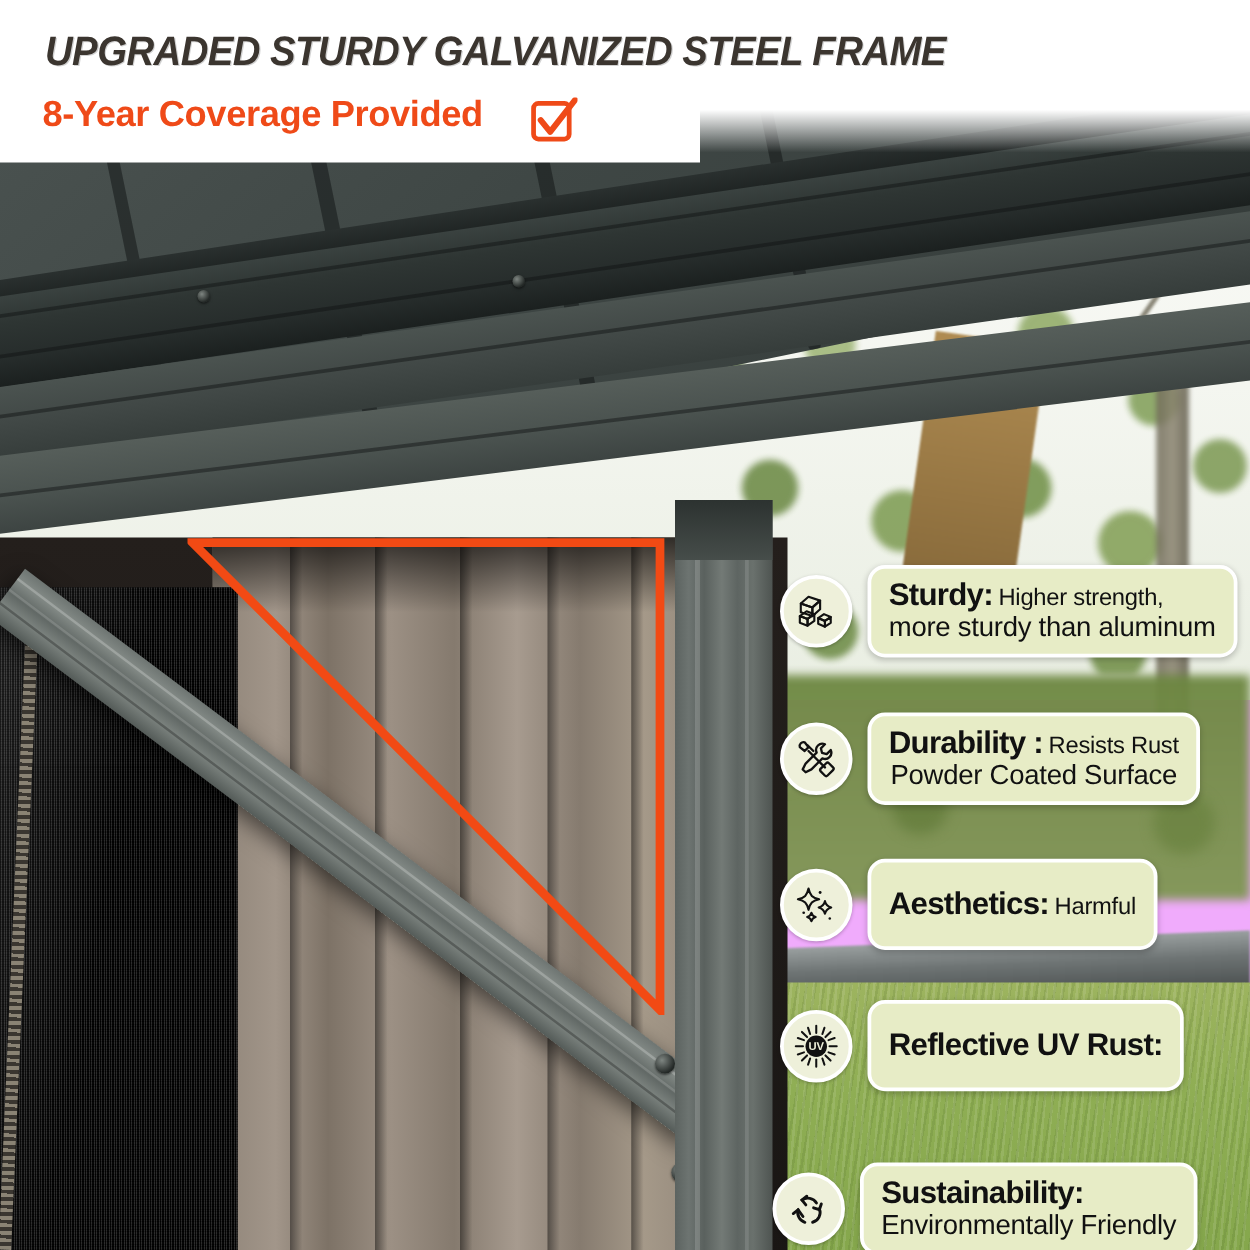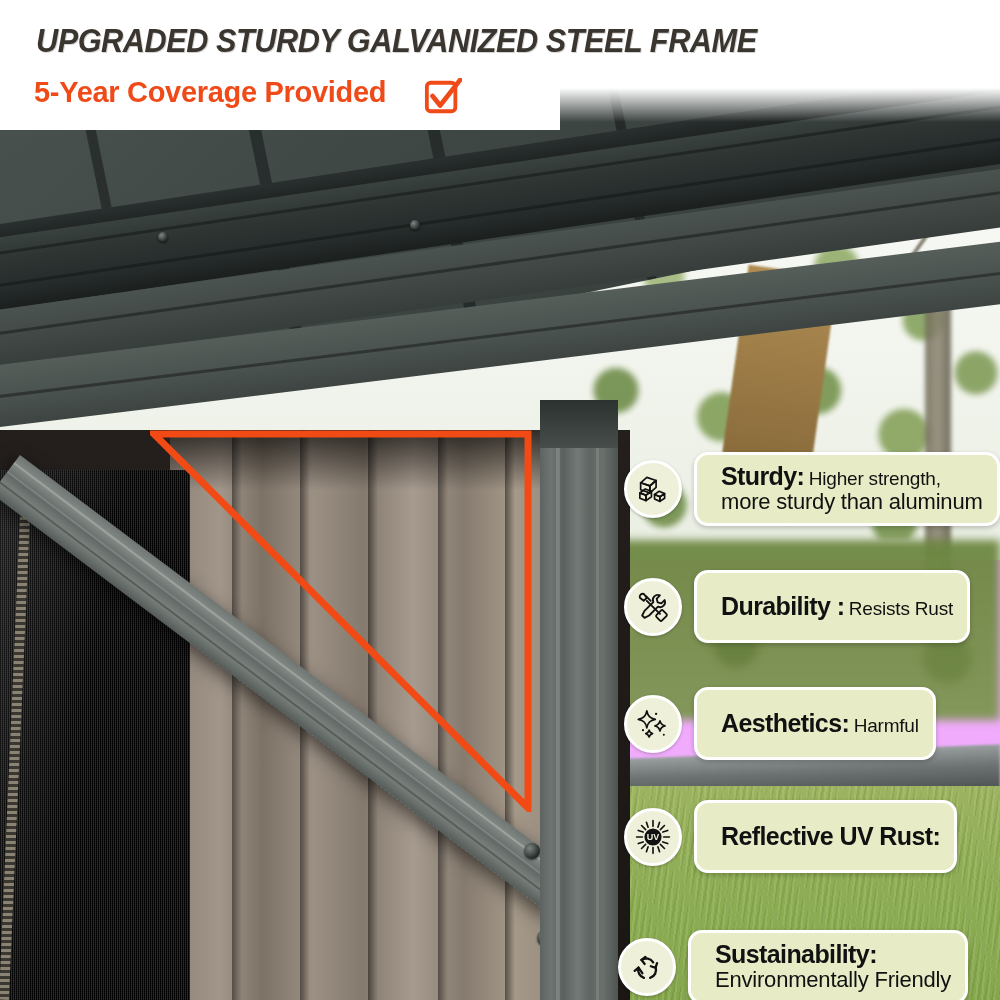--- a/index.html
+++ b/index.html
@@ -169,21 +169,21 @@
   
   .feature{position:absolute;display:flex;align-items:center;}
   .f-icon{
     width:52px;height:52px;border-radius:50%;flex:0 0 52px;
     background:#eef0da;border:3px solid #ffffff;
     display:flex;align-items:center;justify-content:center;
     box-shadow:0 1px 3px rgba(0,0,0,.25);
   }
   .f-box{
     margin-left:12px;background:#e7ecc6;border:3px solid #ffffff;border-radius:14px;
-    padding:7px 14px 8px 24px;box-shadow:0 2px 5px rgba(0,0,0,.22);
+    padding:7px 14px 8px 14px;box-shadow:0 2px 5px rgba(0,0,0,.22);
     min-height:52px;display:flex;flex-direction:column;justify-content:center;
   }
   .f-line{line-height:1.12;white-space:nowrap;color:#111;}
   .f-title{font-size:25px;font-weight:bold;letter-spacing:-.6px;}
   .f-rest{font-size:19px;font-weight:normal;letter-spacing:-.2px;}
   .f-sub{font-size:22px;font-weight:normal;letter-spacing:-.2px;color:#111;}
   .f-line.center{text-align:center;}
 </style>
 </head>
 <body>
@@ -254,21 +254,21 @@
     <div class="post-top"></div>
 
     <svg class="tri" viewBox="0 0 382 382">
       <polygon points="4,4 378,4 378,378" fill="none" stroke="#f24a14" stroke-width="7"></polygon>
     </svg>
   </div>
 
   <div class="header">
     <div class="header-fade"></div>
     <div class="headline">UPGRADED STURDY GALVANIZED STEEL FRAME</div>
-    <div class="subline">5-Year Coverage Provided</div>
+    <div class="subline">8-Year Coverage Provided</div>
     <svg class="check-box" viewBox="0 0 40 40">
       <rect x="3" y="5" width="30" height="30" rx="4" fill="none" stroke="#ef4a18" stroke-width="4"></rect>
       <path d="M9 19 L17 29 L38 2" fill="none" stroke="#ef4a18" stroke-width="5" stroke-linecap="round" stroke-linejoin="round"></path>
     </svg>
   </div>
 
   <div class="feature" style="left:624px;top:452px;">
     <div class="f-icon">
       <svg viewBox="0 0 44 44" width="34" height="34">
         <g fill="none" stroke="#111" stroke-width="2.2" stroke-linejoin="round">
@@ -303,20 +303,21 @@
           <path d="M14 14 L31 31"></path>
           <rect x="28" y="27" width="10" height="12" rx="2" transform="rotate(45 33 33)"></rect>
         </g>
       </svg>
     </div>
     <div class="f-box">
       <div class="f-line">
         <span class="f-title">Durability :</span>
         <span class="f-rest">Resists Rust</span>
       </div>
+      <div class="f-line f-sub center">Powder Coated Surface</div>
     </div>
   </div>
 
   <div class="feature" style="left:624px;top:687px;">
     <div class="f-icon">
       <svg viewBox="0 0 44 44" width="34" height="34">
         <g fill="none" stroke="#111" stroke-width="2.2" stroke-linejoin="round">
           <path d="M14 5 C15.5 12 18 14.5 25 16 C18 17.5 15.5 20 14 27 C12.5 20 10 17.5 3 16 C10 14.5 12.5 12 14 5 Z"></path>
           <path d="M31 18 C32 22 33.5 23.5 37.5 24.5 C33.5 25.5 32 27 31 31 C30 27 28.5 25.5 24.5 24.5 C28.5 23.5 30 22 31 18 Z"></path>
           <path d="M17 30 C17.7 32.7 18.7 33.7 21.4 34.4 C18.7 35.1 17.7 36.1 17 38.8 C16.3 36.1 15.3 35.1 12.6 34.4 C15.3 33.7 16.3 32.7 17 30 Z"></path>

